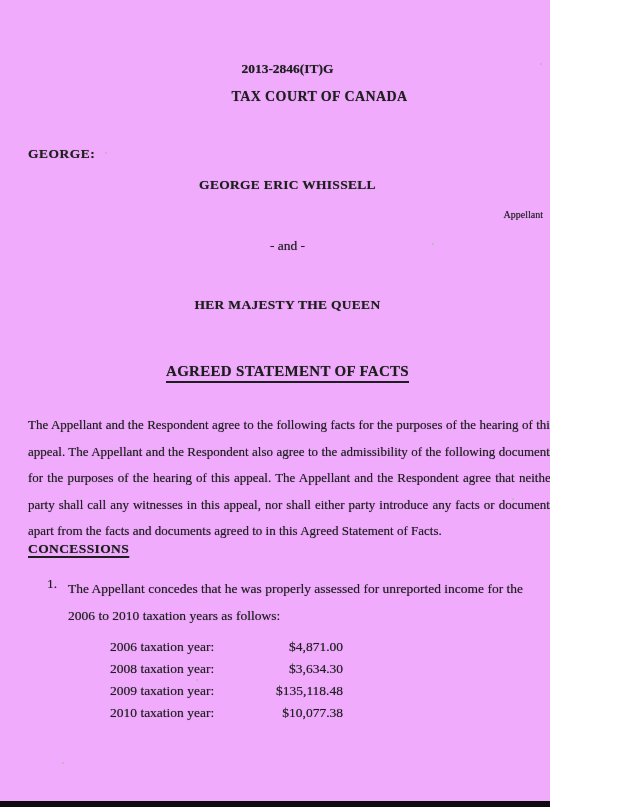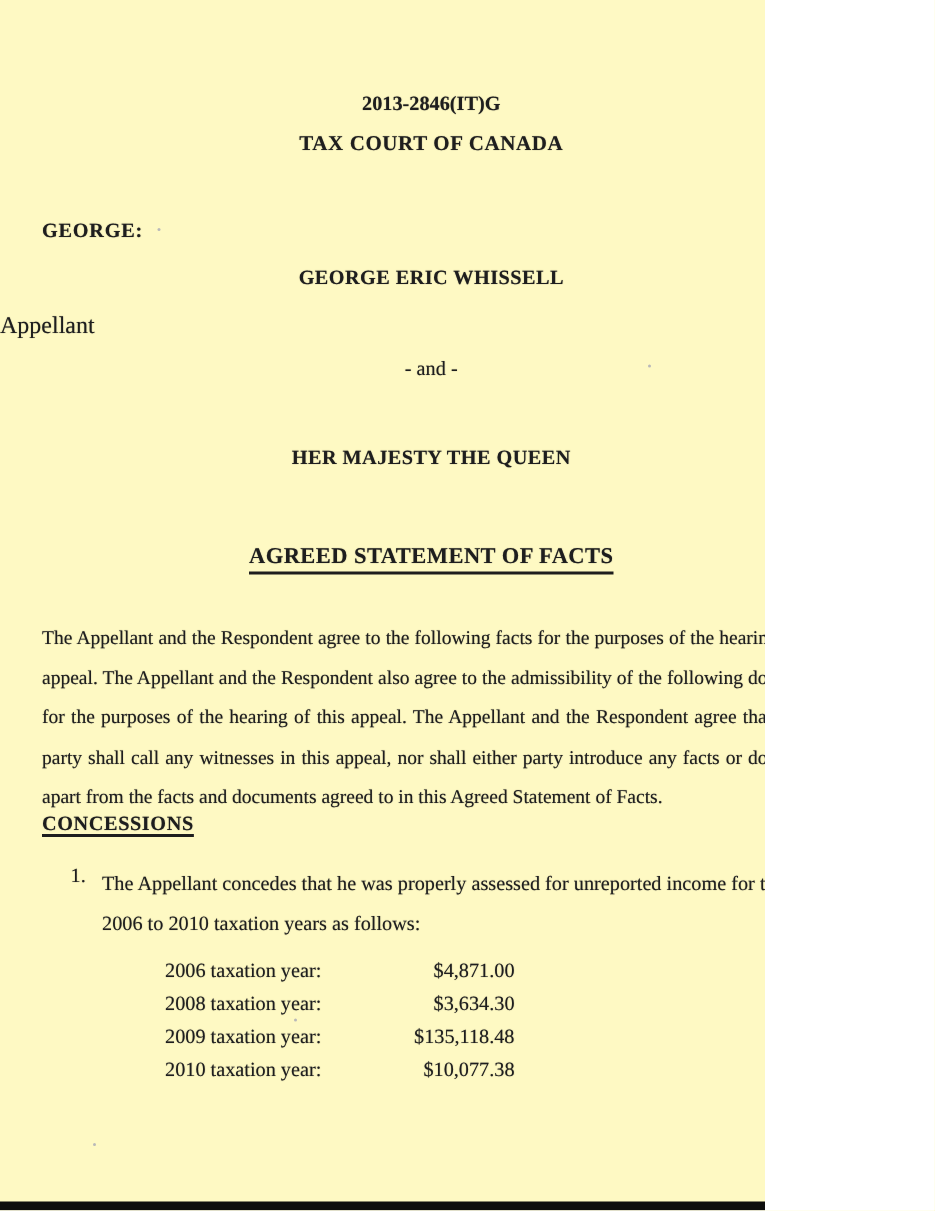--- a/index.html
+++ b/index.html
@@ -2,23 +2,23 @@
 <html><head>
 <meta charset="utf-8">
 <style>
   html, body {
     margin: 0;
     padding: 0;
     background: #ffffff;
   }
   .page {
     position: relative;
-    width: 510px;
+    width: 550px;
     height: 807px;
-    background: #fef9c3;
+    background: #f0abfc;
     overflow: hidden;
     font-family: "Liberation Serif", "DejaVu Serif", serif;
     color: #1d1d1d;
   }
   .ink {
     color: #1e1e1e;
     text-shadow: 0 0 0.7px rgba(30,30,30,0.55);
   }
   .abs { position: absolute; }
   .center-band {
@@ -29,38 +29,39 @@
   .case-number {
     top: 61px;
     font-size: 13.5px;
     font-weight: bold;
   }
   .court-name {
     top: 89px;
     font-size: 14px;
     font-weight: bold;
     letter-spacing: 0.4px;
+    padding-left: 32px;
   }
   .between {
     left: 28px;
     top: 146px;
     font-size: 13.5px;
     font-weight: 600;
     letter-spacing: 0.5px;
   }
   .party-name {
     font-size: 13.5px;
     font-weight: bold;
     letter-spacing: 0.3px;
   }
   .appellant-name { top: 177px; }
   .respondent-name { top: 297px; }
   .role {
-    font-size: 16px;
-    text-align: left;
+    font-size: 10px;
+    text-align: right;
   }
   .appellant-role { left: 0; top: 209px; width: 543px; }
   .respondent-role { left: 0; top: 327px; width: 548px; }
   .and-sep {
     top: 238px;
     font-size: 13.5px;
   }
   .doc-title-band {
     top: 362px;
   }

